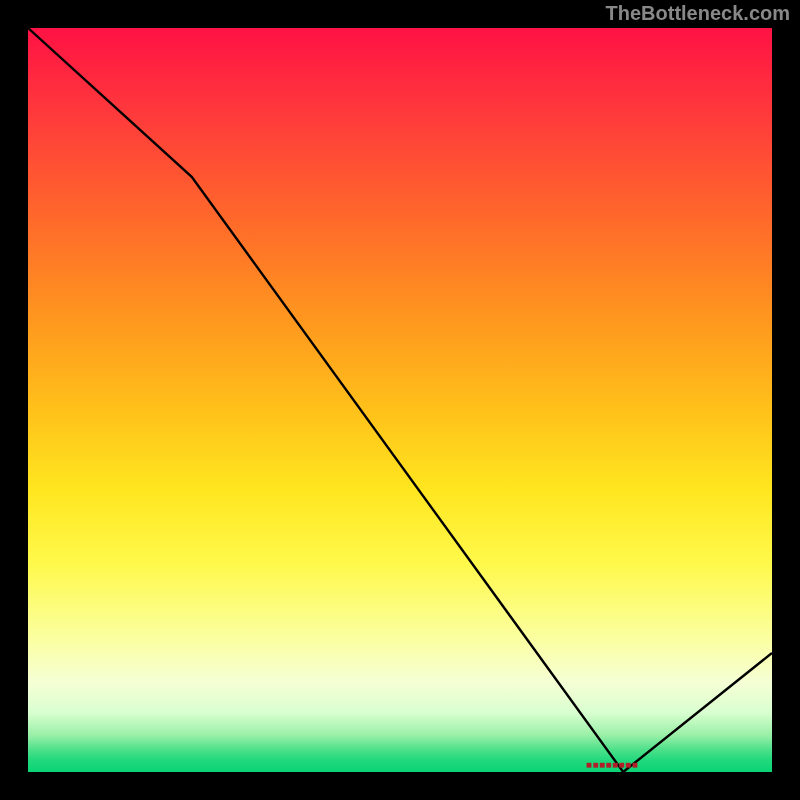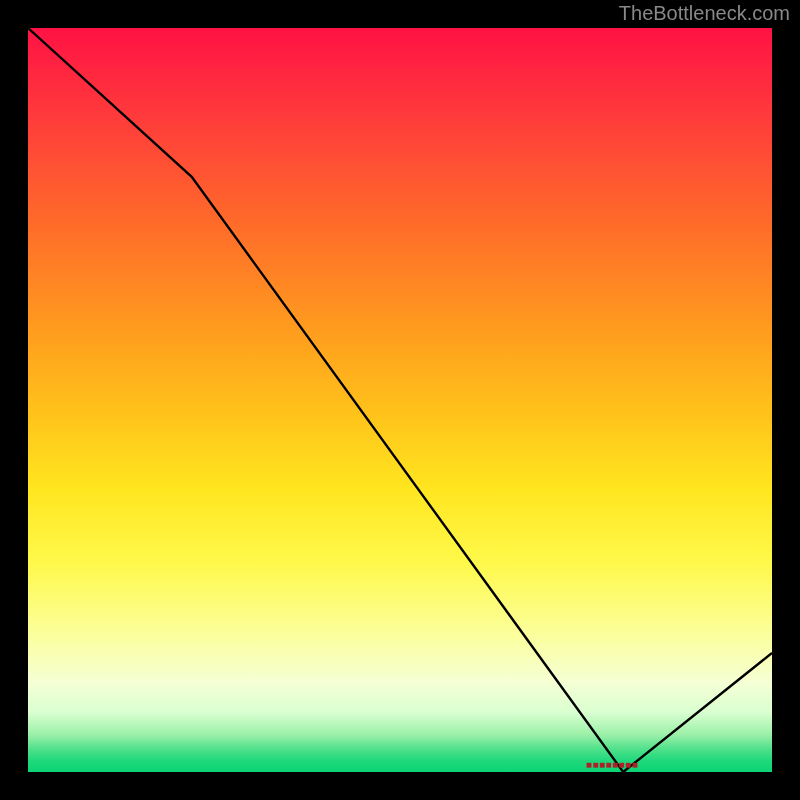--- a/index.html
+++ b/index.html
@@ -15,21 +15,21 @@
     position: relative;
     width: 800px;
     height: 800px;
   }
   .attribution {
     position: absolute;
     top: 2px;
     right: 10px;
     color: #888;
     font-size: 20px;
-    font-weight: normal;
+    font-weight: bold;
   }
   .plot-area {
     position: absolute;
     left: 28px;
     top: 28px;
     width: 744px;
     height: 744px;
     background: linear-gradient(to bottom,
       #ff1244 0%,
       #ff3b3b 12%,

